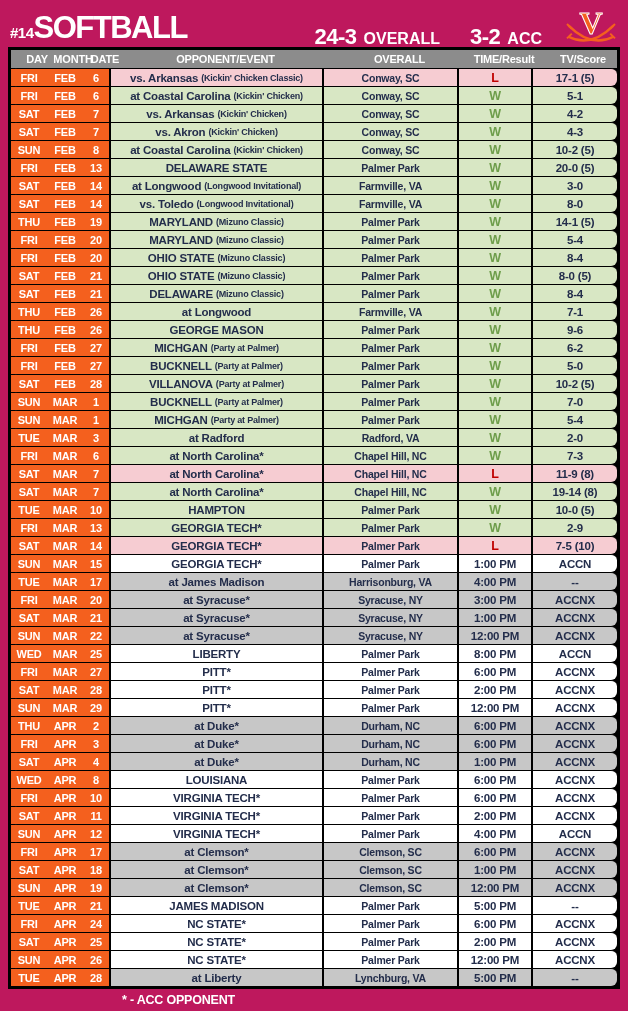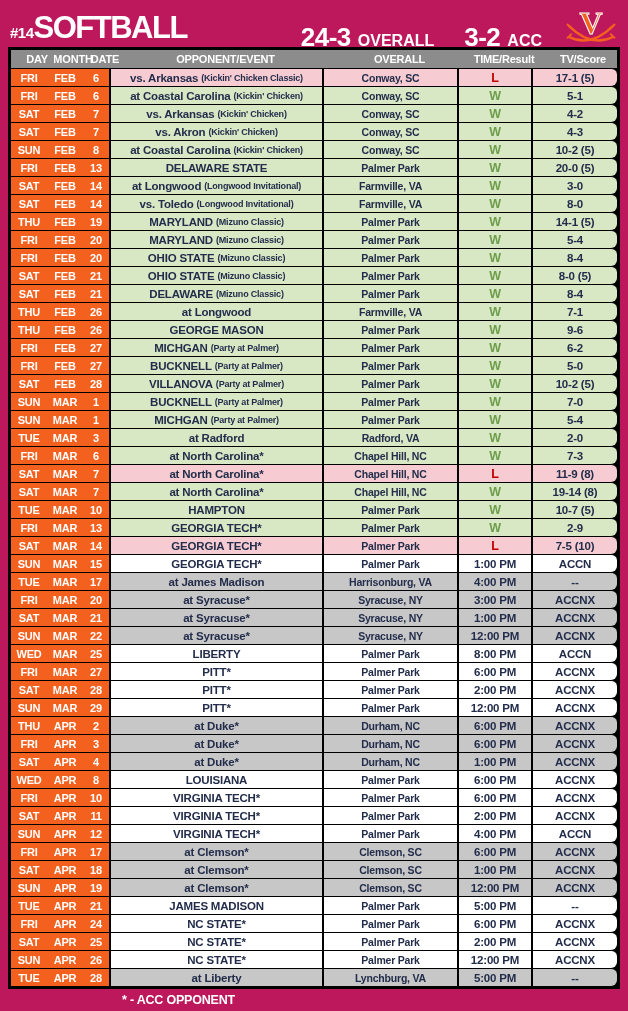--- a/index.html
+++ b/index.html
@@ -8,21 +8,21 @@
     position:relative; width:628px; height:1011px;
     background:#be185d; padding:8px; overflow:hidden;
   }
   
   .masthead { height:39px; display:flex; align-items:center; color:#fff; padding:0 2px; }
   .title-group { display:flex; align-items:baseline; }
   .rank { font-size:15px; font-weight:bold; letter-spacing:-0.5px; }
   .title { font-size:31px; font-weight:bold; letter-spacing:-1.5px; line-height:1; }
   .records { display:flex; align-items:baseline; margin-left:auto; gap:30px; margin-right:22px; }
   .record { display:flex; align-items:baseline; gap:7px; }
-  .record .val { font-size:26px; font-weight:bold; letter-spacing:-0.5px;margin-top:19px; }
+  .record .val { font-size:22px; font-weight:bold; letter-spacing:-0.5px;margin-top:19px; }
   .record .lab { font-size:16px; font-weight:bold; }
   .logo { width:54px; height:40px; flex:0 0 auto; }
   
   .sched-table { border:3px solid #000; background:#000; }
   .hdr-row, .row {
     display:grid;
     grid-template-columns:36px 36px 28px 213px 135px 74px 1fr;
   }
   .hdr-row { background:#8c8c8c; height:18px; }
   .hdr-cell {
@@ -406,21 +406,21 @@
   <div class="row row--win">
     <div class="cell day">TUE</div>
     <div class="cell month">MAR</div>
     <div class="cell date">10</div>
     <div class="cell opp">
       <span class="opp-main">HAMPTON</span>
 
     </div>
     <div class="cell loc">Palmer Park</div>
     <div class="cell res res-w">W</div>
-    <div class="cell tv">10-7 (5)</div>
+    <div class="cell tv">10-0 (5)</div>
   </div>
 
   <div class="row row--win">
     <div class="cell day">FRI</div>
     <div class="cell month">MAR</div>
     <div class="cell date">13</div>
     <div class="cell opp">
       <span class="opp-main">GEORGIA TECH*</span>
 
     </div>

